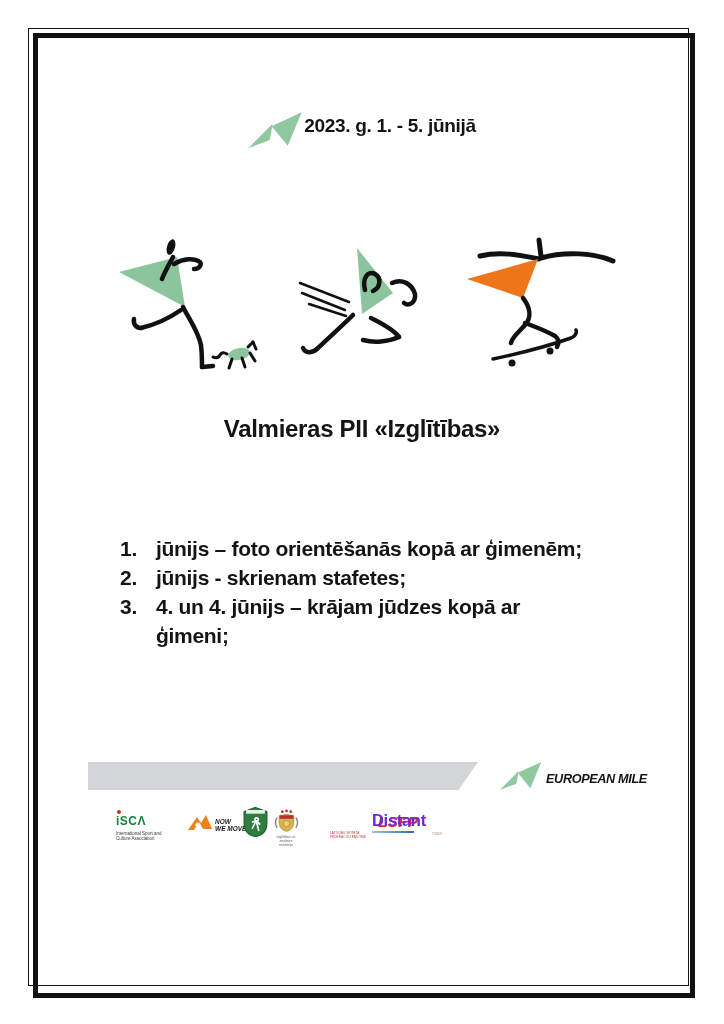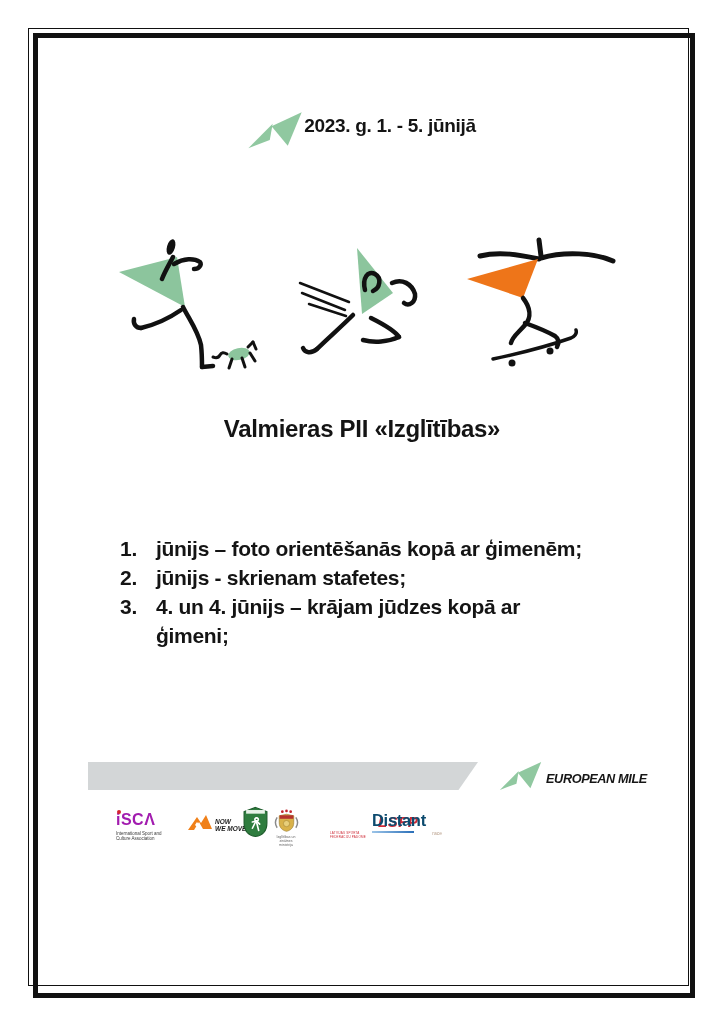--- a/index.html
+++ b/index.html
@@ -32,30 +32,30 @@
   .prog-last{white-space:pre-wrap;}
 
   .banner{position:absolute;left:88px;top:762px;width:390px;height:28px;
     background:#d3d6d7;clip-path:polygon(0 0,100% 0,95% 100%,0 100%);}
   .em-logo{position:absolute;left:498px;top:759px;width:45px;height:43px;}
   .em-text{position:absolute;left:546px;top:771px;font-style:italic;font-weight:700;
     font-size:13.5px;letter-spacing:-0.4px;color:#161616;transform:scaleX(.94);transform-origin:left;}
 
   
   .sp{position:absolute;}
-  .isca-word{font-weight:800;font-size:16px;color:#a21caf;letter-spacing:0.5px;line-height:16px;}
+  .isca-word{font-weight:800;font-size:12px;color:#15803d;letter-spacing:0.5px;line-height:16px;}
   .isca-dot{position:absolute;left:1px;top:-1px;width:4px;height:4px;border-radius:50%;background:#d5232e;}
   .isca-cap{font-size:4.5px;color:#3a3a3a;line-height:5px;margin-top:2px;}
   .nwm{display:flex;align-items:center;gap:3px;}
   .nwm-text{font-style:italic;font-weight:800;font-size:6.5px;line-height:7px;color:#1c1c1c;}
   .min-cap{font-size:3.5px;color:#666;text-align:center;line-height:4px;margin-top:1px;}
   .lsfp-word{font-style:italic;font-weight:800;font-size:15px;color:#cf2a36;letter-spacing:0.5px;line-height:14px;margin-left:48px;}
   .lsfp-cap{font-size:3px;color:#cf2a36;margin-top:2px;letter-spacing:0.2px;}
   .distant{width:70px;}
-  .distant-word{font-weight:800;font-size:16.5px;color:#0c4a6e;letter-spacing:-0.3px;line-height:16px;}
+  .distant-word{font-weight:800;font-size:16.5px;color:#6d28d9;letter-spacing:-0.3px;line-height:16px;}
   .distant-line{width:42px;height:2px;margin-top:3px;background:linear-gradient(90deg,#9cc4e8,#2a6fb8);}
   .distant-sub{font-size:5px;color:#b9a08c;text-align:right;margin-top:-3px;}
 </style>
 </head>
 <body>
 
 <div class="page">
 
   <div class="frame-thin"></div>
   <div class="frame-thick"></div>

